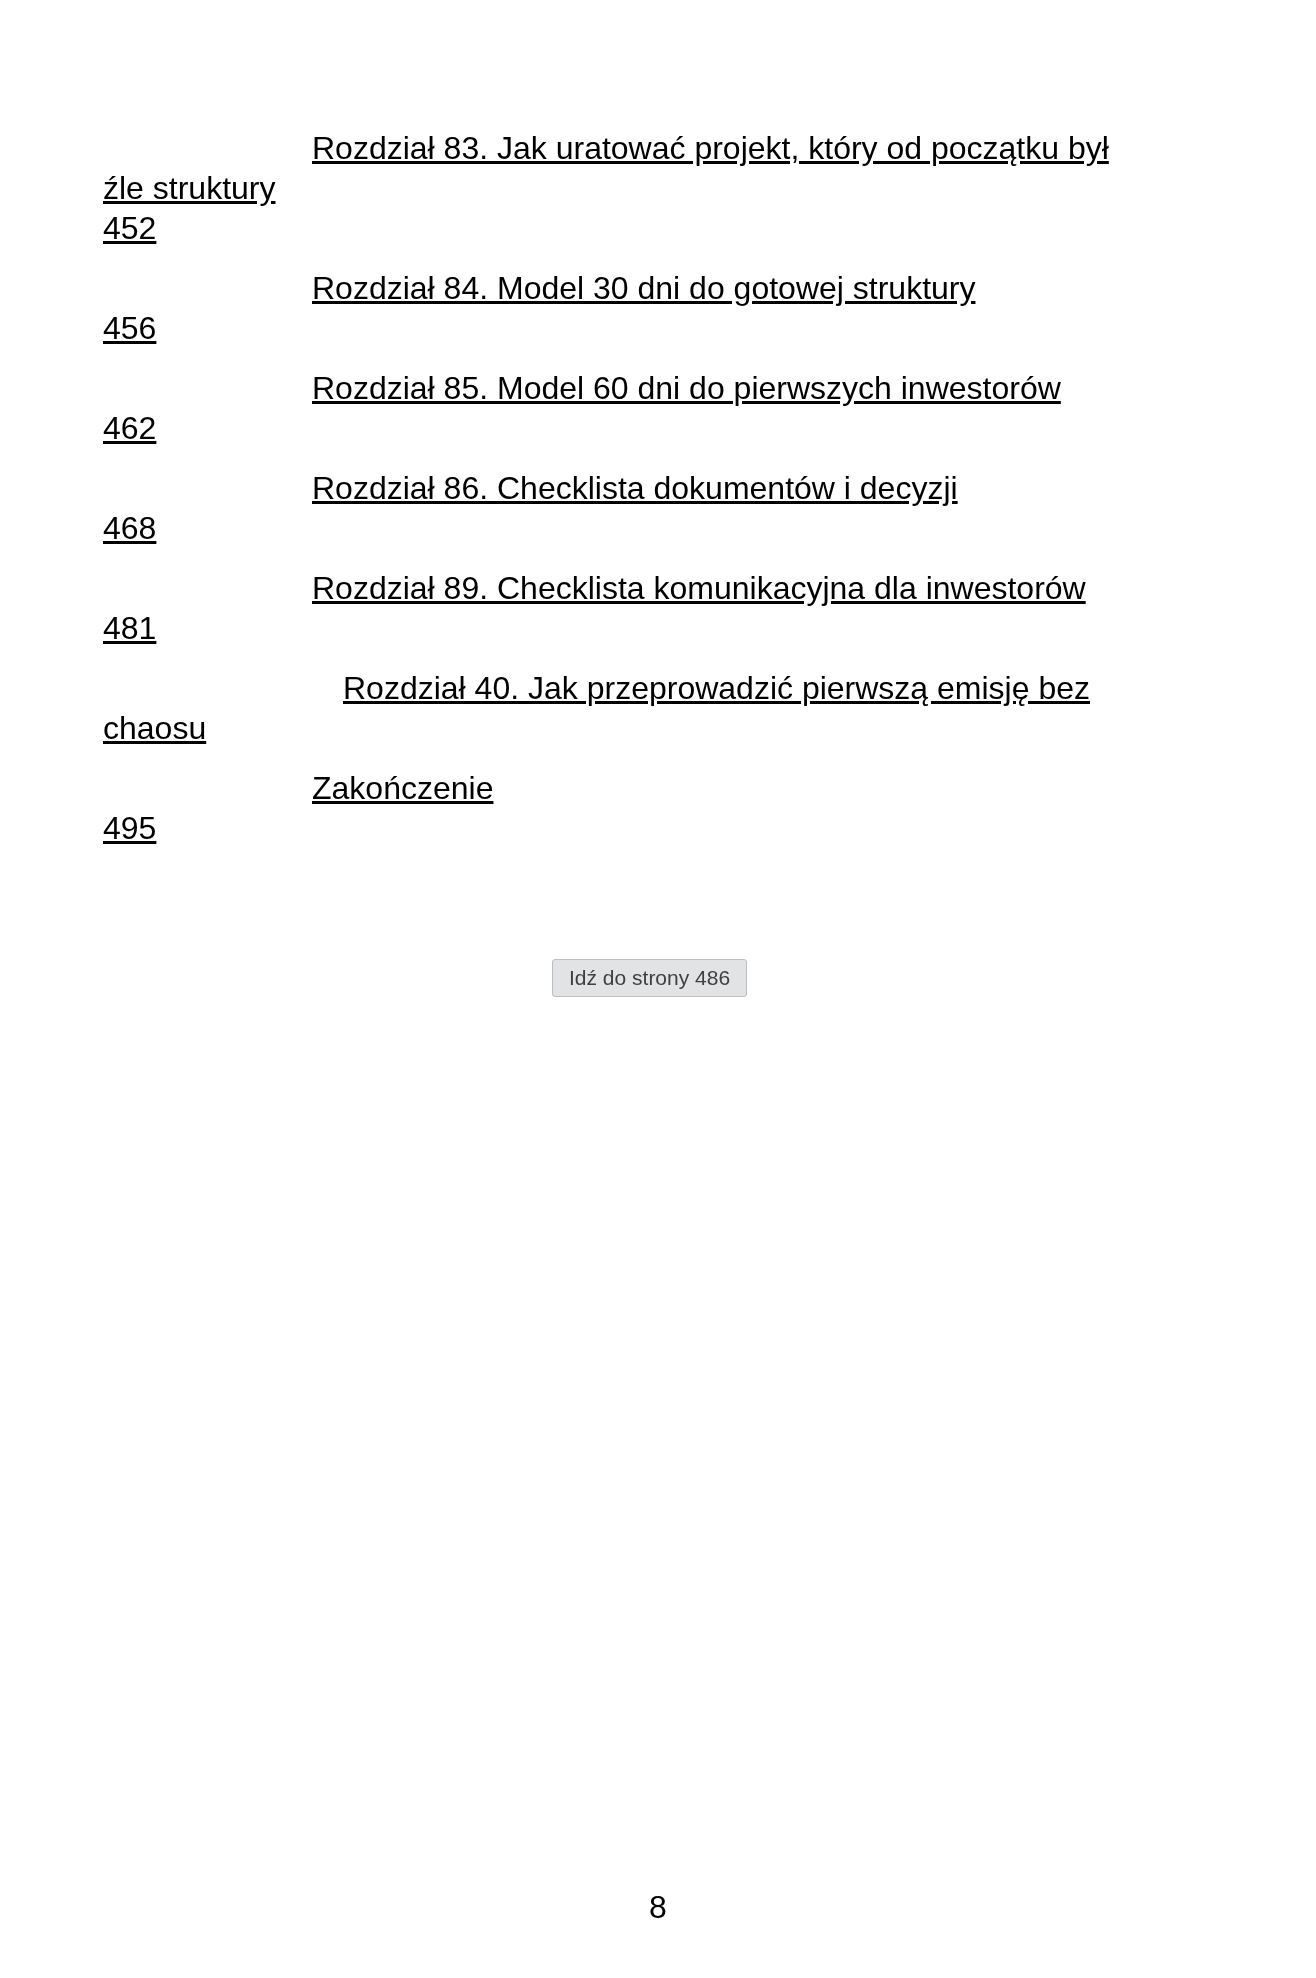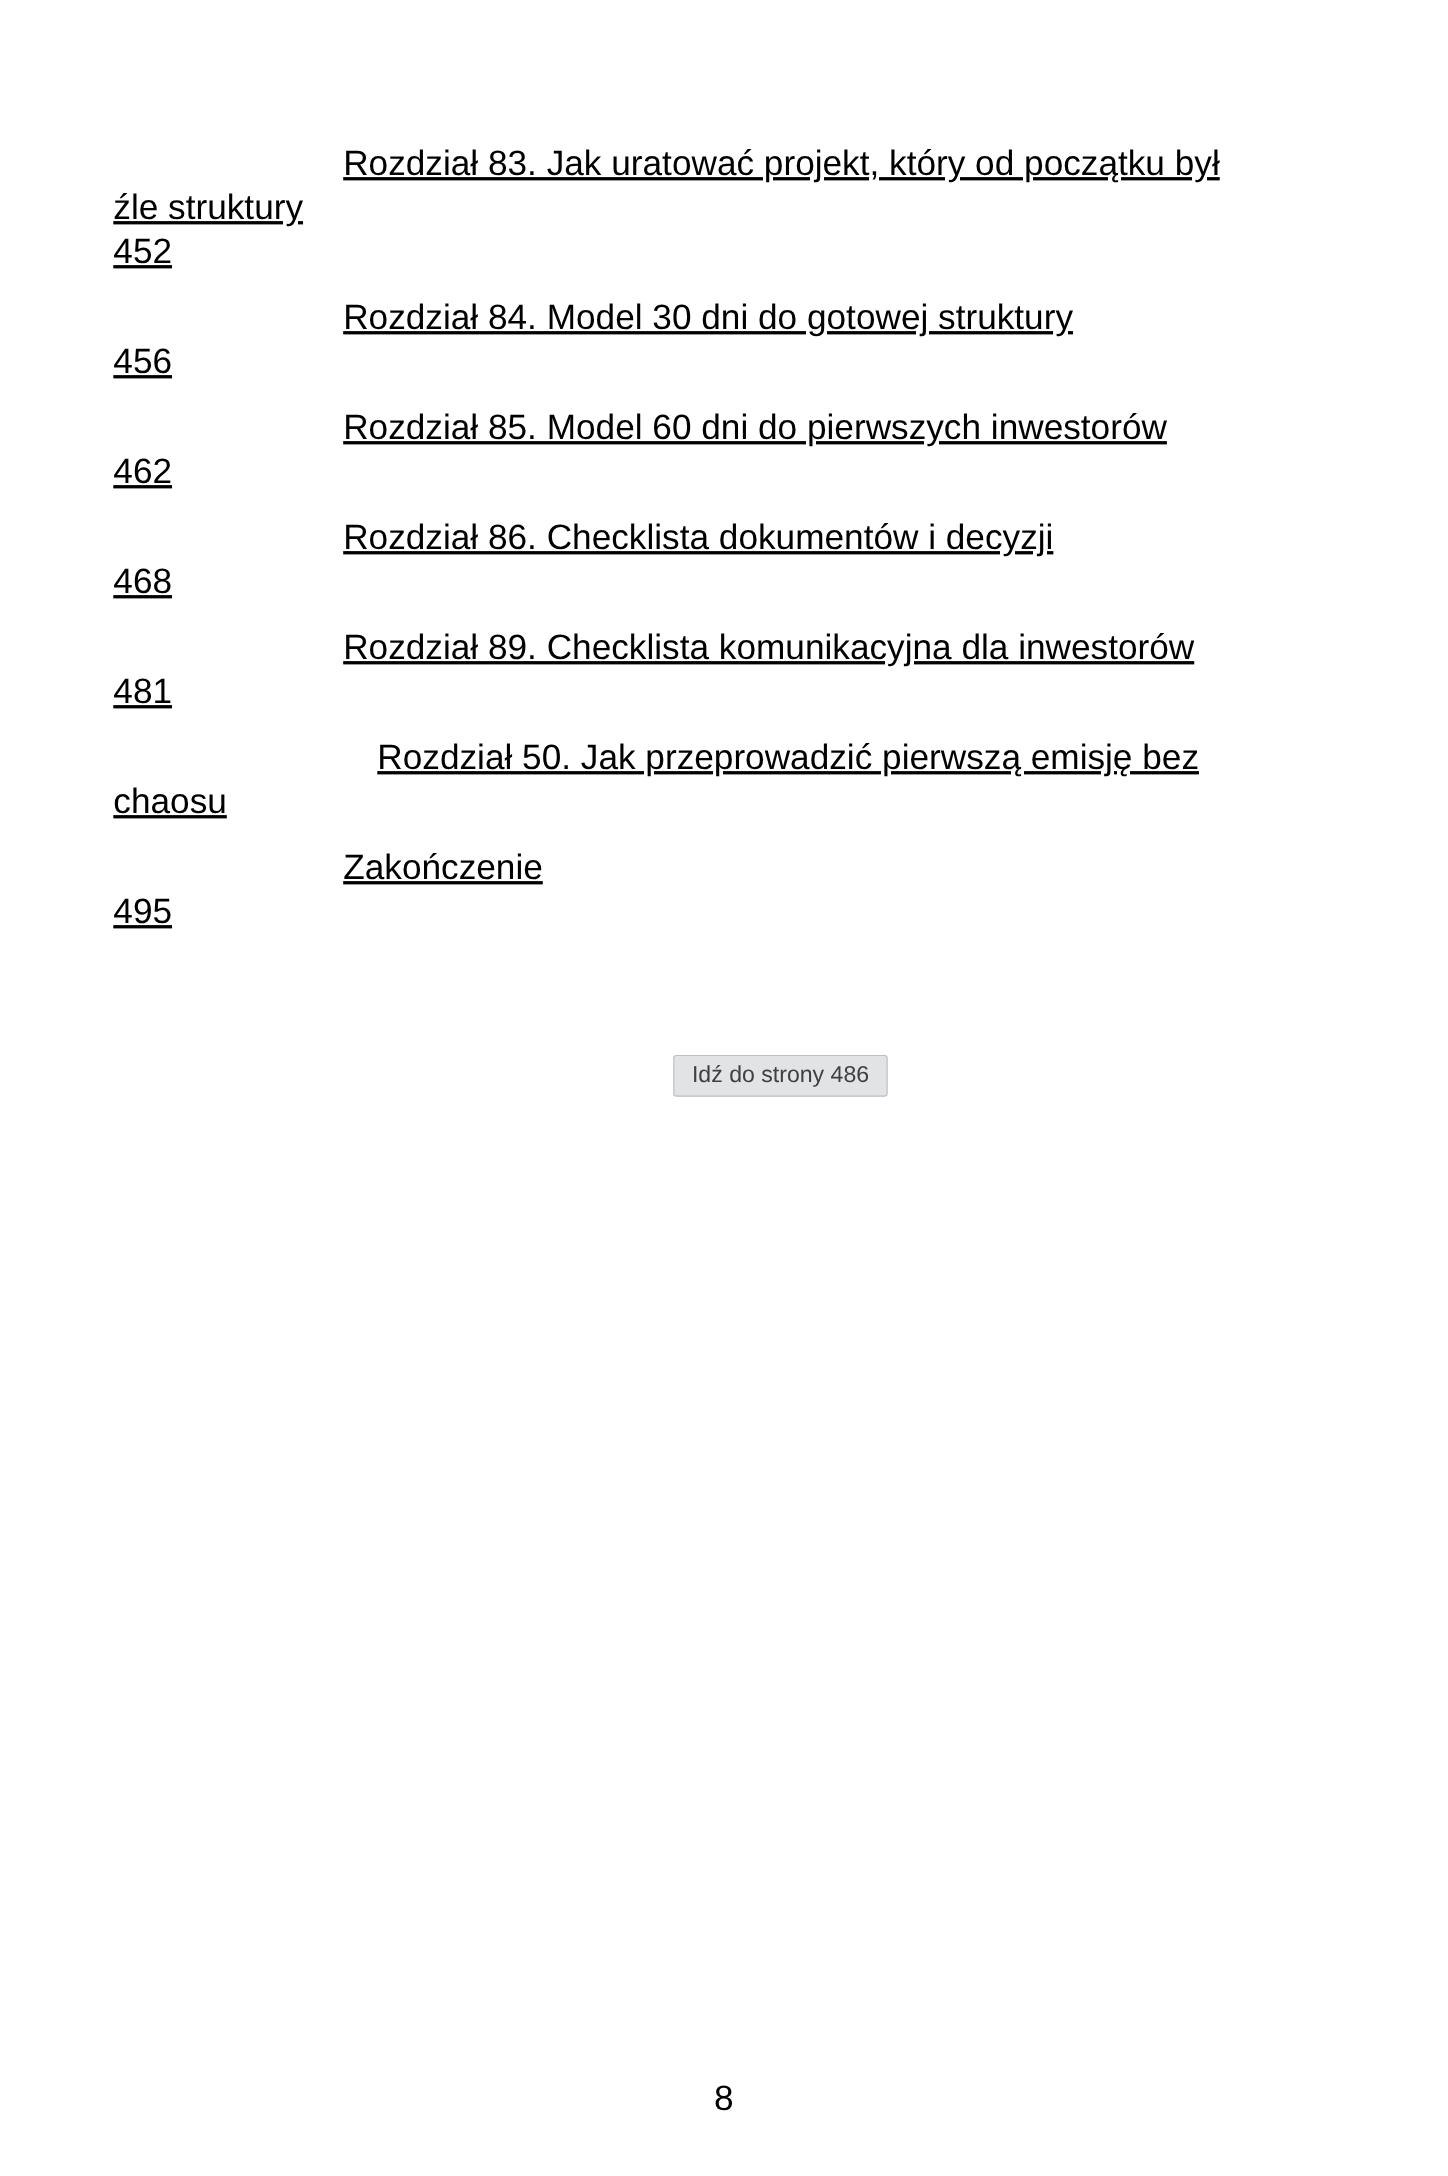--- a/index.html
+++ b/index.html
@@ -32,21 +32,21 @@
     white-space: nowrap;
   }
   .line.first {
     padding-left: 209px;
   }
   .line.first.indent-lg {
     padding-left: 240px;
   }
   .tooltip {
     position: absolute;
-    left: 612px;
+    left: 552px;
     top: 959px;
     height: 36px;
     line-height: 36px;
     padding: 0 16px;
     background: #e2e3e4;
     border: 1px solid #bcbdbf;
     border-radius: 3px;
     font-size: 21px;
     color: #3e4042;
     white-space: nowrap;
@@ -91,21 +91,21 @@
     </div>
 
 
 
     <div class="entry">
       <div class="line first">Rozdział 89. Checklista komunikacyjna dla inwestorów</div>
       <div class="line">481</div>
     </div>
 
     <div class="entry">
-      <div class="line first indent-lg">Rozdział 50. Jak przeprowadzić pierwszą emisję bez</div>
+      <div class="line first indent-lg">Rozdział 40. Jak przeprowadzić pierwszą emisję bez</div>
       <div class="line">chaosu</div>
     </div>
 
     <div class="entry">
       <div class="line first">Zakończenie</div>
       <div class="line">495</div>
     </div>
 
   </div>
 

